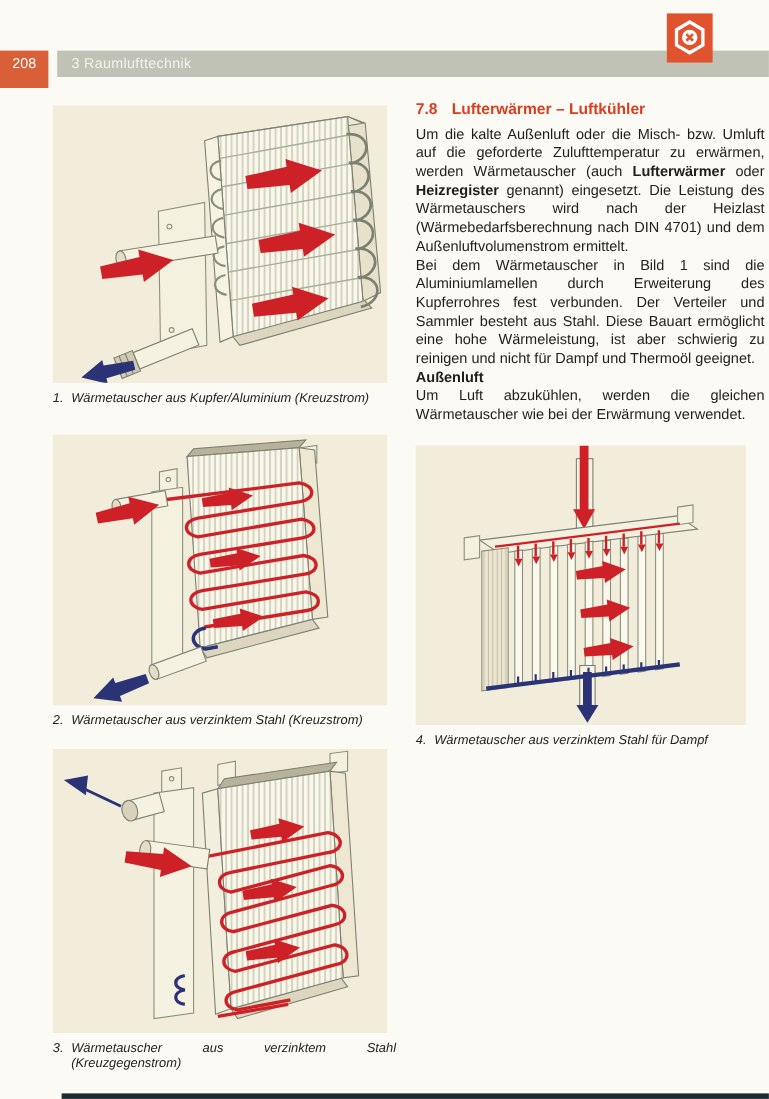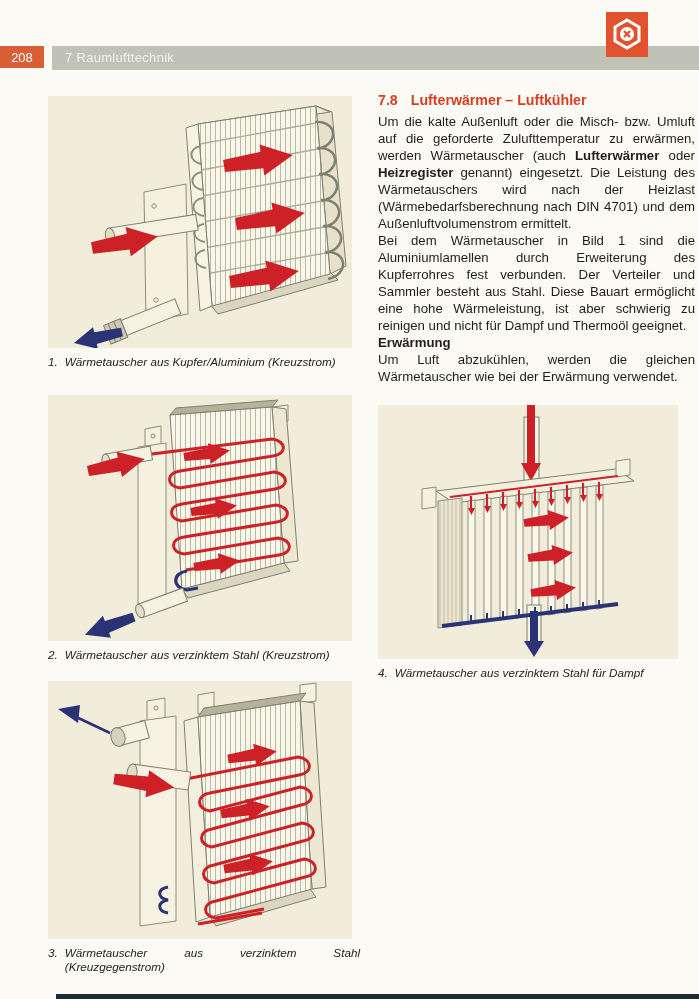--- a/index.html
+++ b/index.html
@@ -1,20 +1,20 @@
 <!DOCTYPE html>
 <html style="--accent-red: #d83f22; --page-number-bg: #d95f38; --header-bar-bg: #c0c2b6; --note-bg: #f7f1b8; --figure-bg: #f2edda; --arrow-red: #cd2127; --arrow-blue: #2b3377;"><head>
 <meta charset="utf-8">
 <style>
   html,body{margin:0;padding:0;}
   body{width:699px;height:999px;background:#fbfaf4;font-family:"Liberation Sans",sans-serif;}
   .page{position:relative;width:699px;height:999px;overflow:hidden;background:#fbfaf4;}
 
   
-  .pagenum{position:absolute;left:0;top:46px;width:44px;height:22px;background:var(--page-number-bg,#d95f38);
+  .pagenum{position:absolute;left:0;top:46px;width:44px;height:34px;background:var(--page-number-bg,#d95f38);
     color:#fff;font-size:13px;line-height:24px;text-align:center;}
   .chapterbar{position:absolute;left:52px;top:46px;right:0;height:24px;background:var(--header-bar-bg,#c0c2b6);
     color:#f2f3ec;font-size:13px;line-height:24px;padding-left:13px;letter-spacing:.3px;box-sizing:border-box;}
   .corner{position:absolute;left:606px;top:12px;width:42px;height:45px;}
 
   
   .col-left{position:absolute;left:48px;top:96px;width:312px;}
   .col-right{position:absolute;left:378px;top:92px;width:317px;color:#1e1e1e;}
 
   figure{margin:0;padding:0;}
@@ -47,21 +47,21 @@
       <rect width="4" height="8" fill="#ece6d0"></rect>
       <line x1="2" y1="0" x2="2" y2="8" stroke="#c2bda6" stroke-width="1"></line>
     </pattern>
     <path id="barrow" d="M0,-5 L32,-7 L32,-13 L58,0 L32,13 L32,7 L0,5 Z"></path>
   </defs>
 </svg>
 
 <div class="page">
 
   <div class="pagenum">208</div>
-  <div class="chapterbar">7 Raumlufttechnik</div>
+  <div class="chapterbar">3 Raumlufttechnik</div>
   <div class="corner">
     <svg viewBox="0 0 42 45" width="42" height="45">
       <rect width="42" height="45" fill="#e0532e"></rect>
       <polygon points="21,8 33,15 33,29 21,36 9,29 9,15" fill="none" stroke="#ffffff" stroke-width="3"></polygon>
       <circle cx="21" cy="22" r="7" fill="#ffffff"></circle>
       <path d="M18,19 L24,25 M24,19 L18,25" stroke="#e0532e" stroke-width="2.4"></path>
     </svg>
   </div>
 
   <div class="col-left">
@@ -185,21 +185,21 @@
 
     <h2 class="heading">
       <span class="hnum">7.8</span><span>Lufterwärmer – Luftkühler</span>
     </h2>
 
     <p><span>Um die kalte Außenluft oder die Misch- bzw. Umluft auf die geforderte Zulufttemperatur zu erwärmen, werden Wärmetauscher (auch </span><span class="b">Lufterwärmer</span><span> oder </span><span class="b">Heizregister</span><span> genannt) eingesetzt. Die Leistung des Wärmetauschers wird nach der Heizlast (Wärmebedarfsberechnung nach DIN 4701) und dem Außenluftvolumenstrom ermittelt.</span></p>
     <p><span>Bei dem Wärmetauscher in Bild 1 sind die Aluminiumlamellen durch Erweiterung des Kupferrohres fest verbunden. Der Verteiler und Sammler besteht aus Stahl. Diese Bauart ermöglicht eine hohe Wärmeleistung, ist aber schwierig zu reinigen und nicht für Dampf und Thermoöl geeignet.</span></p>
 
 
 
-    <p class="subhead">Erwärmung</p>
+    <p class="subhead">Außenluft</p>
     <p><span>Um Luft abzukühlen, werden die gleichen Wärmetauscher wie bei der Erwärmung verwendet.</span></p>
 
     <figure class="fig4wrap">
       <svg class="ill" viewBox="0 0 300 254" width="300" height="254">
         <rect width="300" height="254" fill="#f2edda"></rect>
         <rect x="146" y="12" width="15" height="66" fill="#f7f3e3" stroke="#7b8070"></rect>
         <polygon points="149,0 157,0 157,58 163,58 153,76 143,58 149,58" fill="#cd2127"></polygon>
         <polygon points="58,86 238,64 256,76 76,98" fill="#f4f0df" stroke="#7b8070"></polygon>
         <polygon points="44,84 58,82 58,102 44,104" fill="#f5f1df" stroke="#8a8f7b"></polygon>
         <polygon points="238,56 252,54 252,70 238,72" fill="#f5f1df" stroke="#8a8f7b"></polygon>

